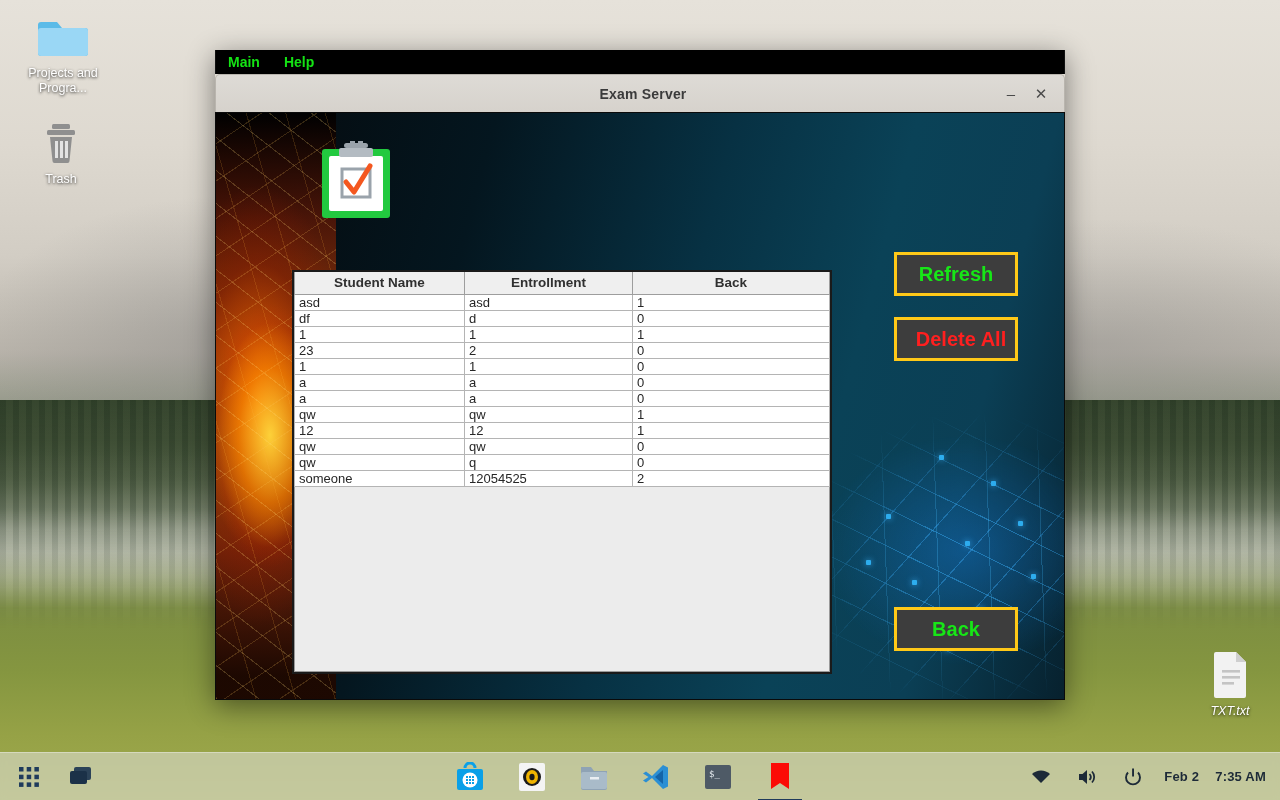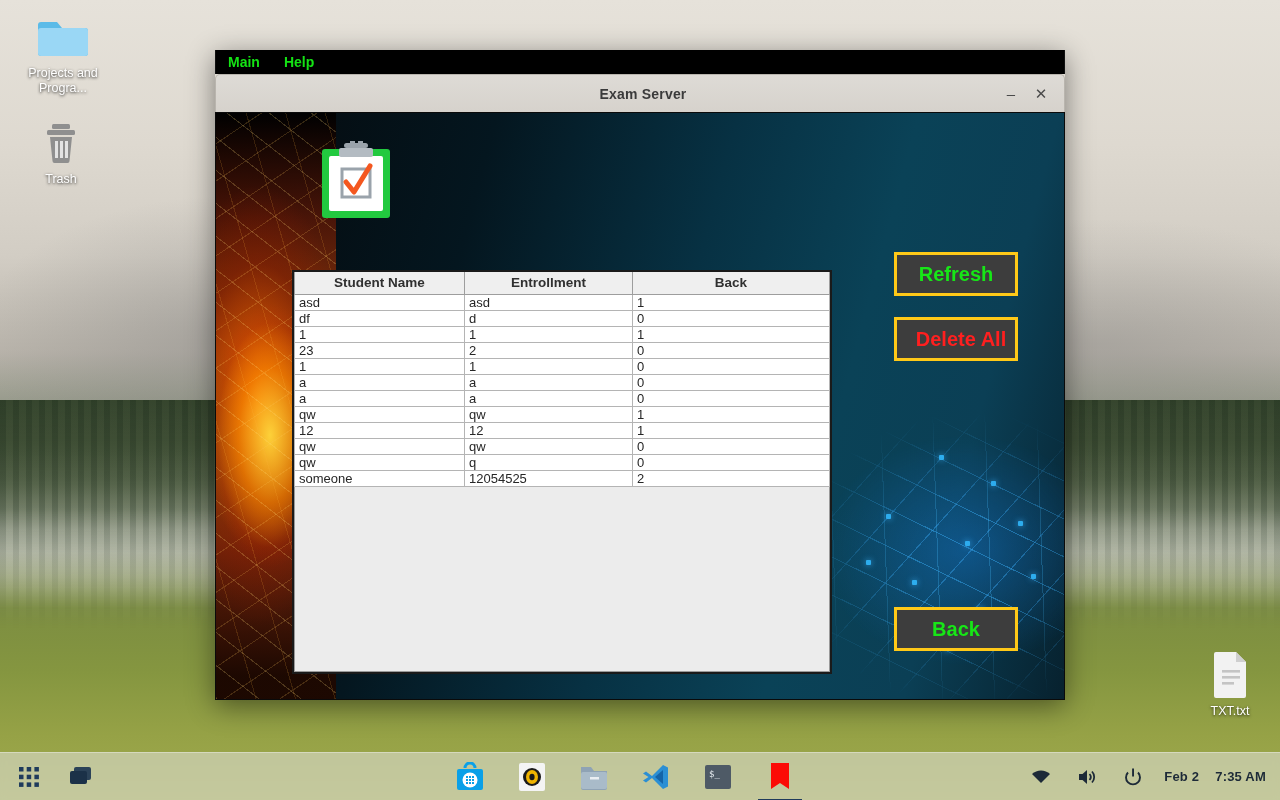--- a/index.html
+++ b/index.html
@@ -213,21 +213,21 @@
       <rect x="12" y="14" width="28" height="5" rx="1.5" fill="#8f8f8f"></rect>
       <path d="M15 21 h22 l-2.5 24 a2 2 0 0 1 -2 2 h-13 a2 2 0 0 1 -2 -2 z" fill="#8f8f8f"></path>
       <rect x="20" y="25" width="3" height="17" fill="#e3e3e3"></rect>
       <rect x="25" y="25" width="3" height="17" fill="#e3e3e3"></rect>
       <rect x="30" y="25" width="3" height="17" fill="#e3e3e3"></rect>
     </svg>
   </span>
   <span>Trash</span>
 </div>
 
-<div class="desk-icon" style="left:1181px; top:648px;">
+<div class="desk-icon" style="left:1181px; top:648px;font-style:italic;">
   <span class="glyph">
     <svg width="52" height="52" viewBox="0 0 52 52">
       <path d="M12 4 h20 l10 10 v34 a2 2 0 0 1 -2 2 h-28 a2 2 0 0 1 -2 -2 v-42 a2 2 0 0 1 2 -2 z" fill="#f2f2f2"></path>
       <path d="M32 4 l10 10 h-10 z" fill="#cfcfcf"></path>
       <rect x="18" y="22" width="18" height="2.6" fill="#c4c4c4"></rect>
       <rect x="18" y="28" width="18" height="2.6" fill="#c4c4c4"></rect>
       <rect x="18" y="34" width="12" height="2.6" fill="#c4c4c4"></rect>
     </svg>
   </span>
   <span>TXT.txt</span>

